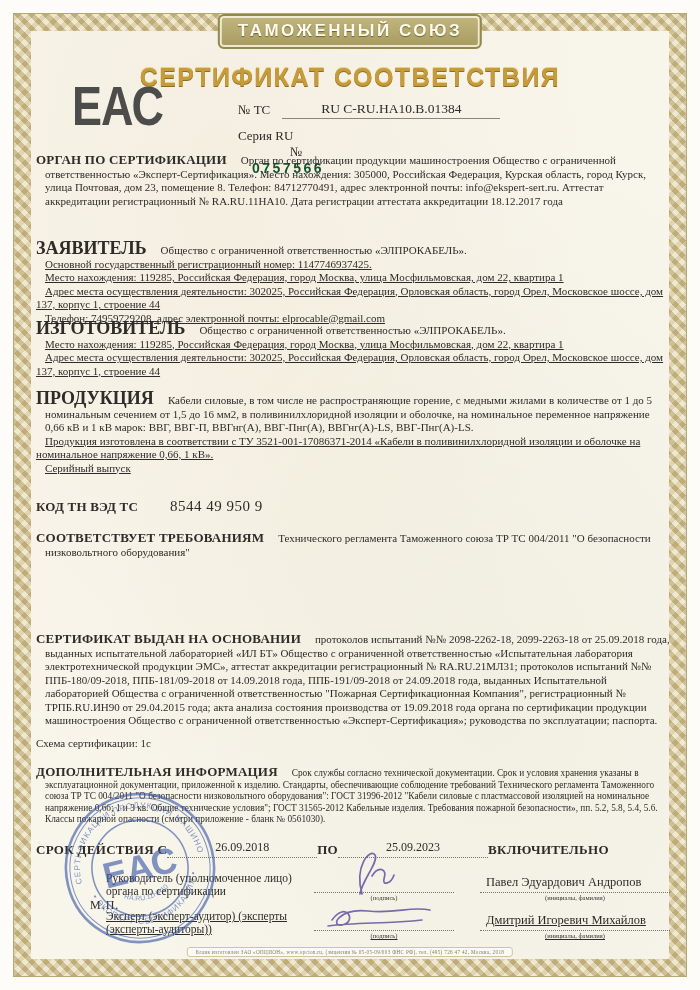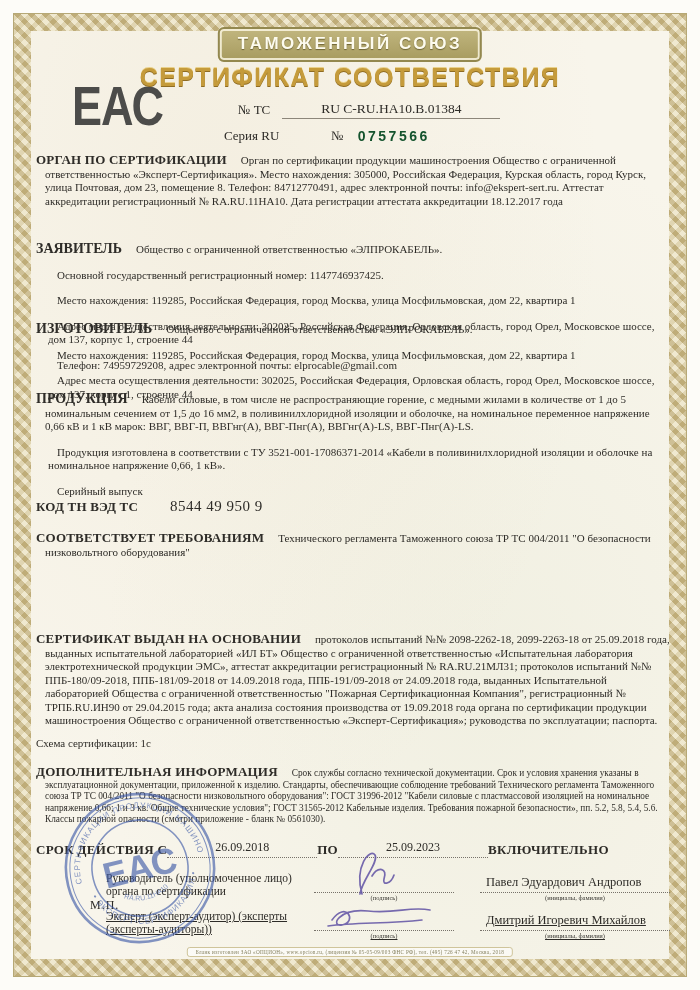--- a/index.html
+++ b/index.html
@@ -14,39 +14,39 @@
   .inner{position:absolute;left:31px;top:31px;right:31px;bottom:31px;
     background:
       radial-gradient(ellipse at 30% 18%, rgba(214,192,150,.12), transparent 60%),
       radial-gradient(ellipse at 72% 70%, rgba(188,201,158,.12), transparent 60%),
       #f8f5eb;}
   
   .banner{position:absolute;top:14px;left:50%;transform:translateX(-50%);z-index:3;
     padding:5px 18px 6px;border-radius:6px;background:linear-gradient(#c1b67f,#a79b5f);
     border:2px solid #93884f;box-shadow:inset 0 0 0 2px rgba(250,246,226,.85);
     font-family:"Liberation Sans", sans-serif;font-weight:bold;font-size:17px;
-    letter-spacing:2.5px;color:#fdfbee;text-shadow:0 1px 1px #6e6434;white-space:nowrap;margin-top:13px;}
+    letter-spacing:2.5px;color:#fdfbee;text-shadow:0 1px 1px #6e6434;white-space:nowrap;}
   .title{position:absolute;top:63px;left:0;right:0;text-align:center;z-index:2;
     font-family:"Liberation Sans", sans-serif;font-weight:800;font-size:25px;letter-spacing:1.5px;
     color:#c59b3b;text-shadow:0 1px 0 #8f6c22, 0 -1px 0 #e9d18c;transform:scaleY(1.05);}
   .eac{position:absolute;left:72px;top:74px;z-index:2;
     font-family:"Liberation Sans", sans-serif;font-weight:bold;font-size:45px;
     letter-spacing:-1px;color:#4c4c4a;transform:scaleY(1.25);transform-origin:top left;}
   .numrow{position:absolute;left:238px;top:101px;display:flex;align-items:center;gap:12px;font-size:13px;z-index:2;}
   .numrow .val{font-size:13.5px;width:218px;text-align:center;border-bottom:1px solid #8c867a;padding-bottom:1px;}
-  .seriesrow{position:absolute;left:224px;top:128px;display:flex;align-items:flex-start;font-size:13px;z-index:2;}
+  .seriesrow{position:absolute;left:238px;top:128px;display:flex;align-items:flex-start;font-size:13px;z-index:2;flex-direction:column;}
   .seriesrow .no{margin-left:52px;}
   .serial{margin-left:14px;font-family:"Liberation Sans", sans-serif;font-weight:bold;font-size:14px;
     letter-spacing:2.5px;color:#14532d;}
   
   .sec{position:absolute;left:36px;right:30px;font-size:11px;line-height:13.5px;z-index:2;}
   .sec p{margin:0;padding-left:9px;text-indent:-9px;}
-  .sec .line{text-indent:9px;margin:12px;}
+  .sec .line{text-indent:9px;margin:0;text-decoration:underline;}
   .hA{font-family:"Liberation Serif", serif;font-weight:bold;font-size:13px;letter-spacing:.2px;padding-right:14px;}
-  .hB{font-weight:bold;font-size:14px;padding-right:14px;}
+  .hB{font-weight:bold;font-size:18px;padding-right:14px;}
   .codeval{font-size:15px;padding-left:18px;letter-spacing:.5px;}
   .small-sec{font-size:9.3px;line-height:11.5px;}
   
   .validity{position:absolute;left:36px;right:30px;top:840px;display:flex;align-items:flex-end;z-index:2;}
   .validity b{font-size:13px;letter-spacing:.3px;white-space:nowrap;}
   .vline{width:150px;text-align:center;border-bottom:1px dotted #77726a;font-size:12px;padding-bottom:2px;}
   
   .sigrow{position:absolute;left:106px;right:30px;display:flex;z-index:2;}
   .row1{top:872px;}  .row2{top:910px;text-decoration:underline;}
   .role{width:186px;font-size:11.5px;line-height:13px;}

